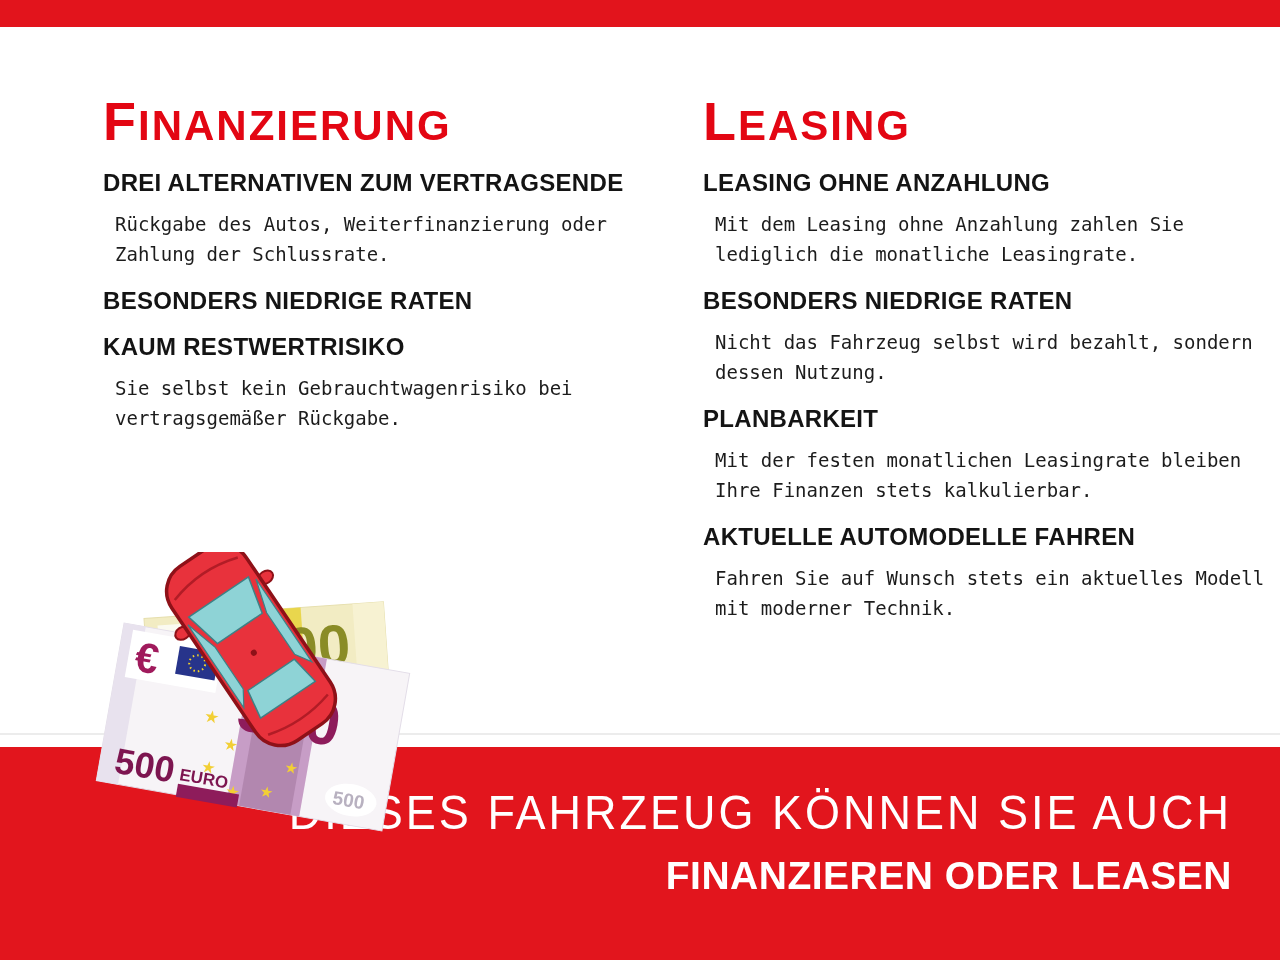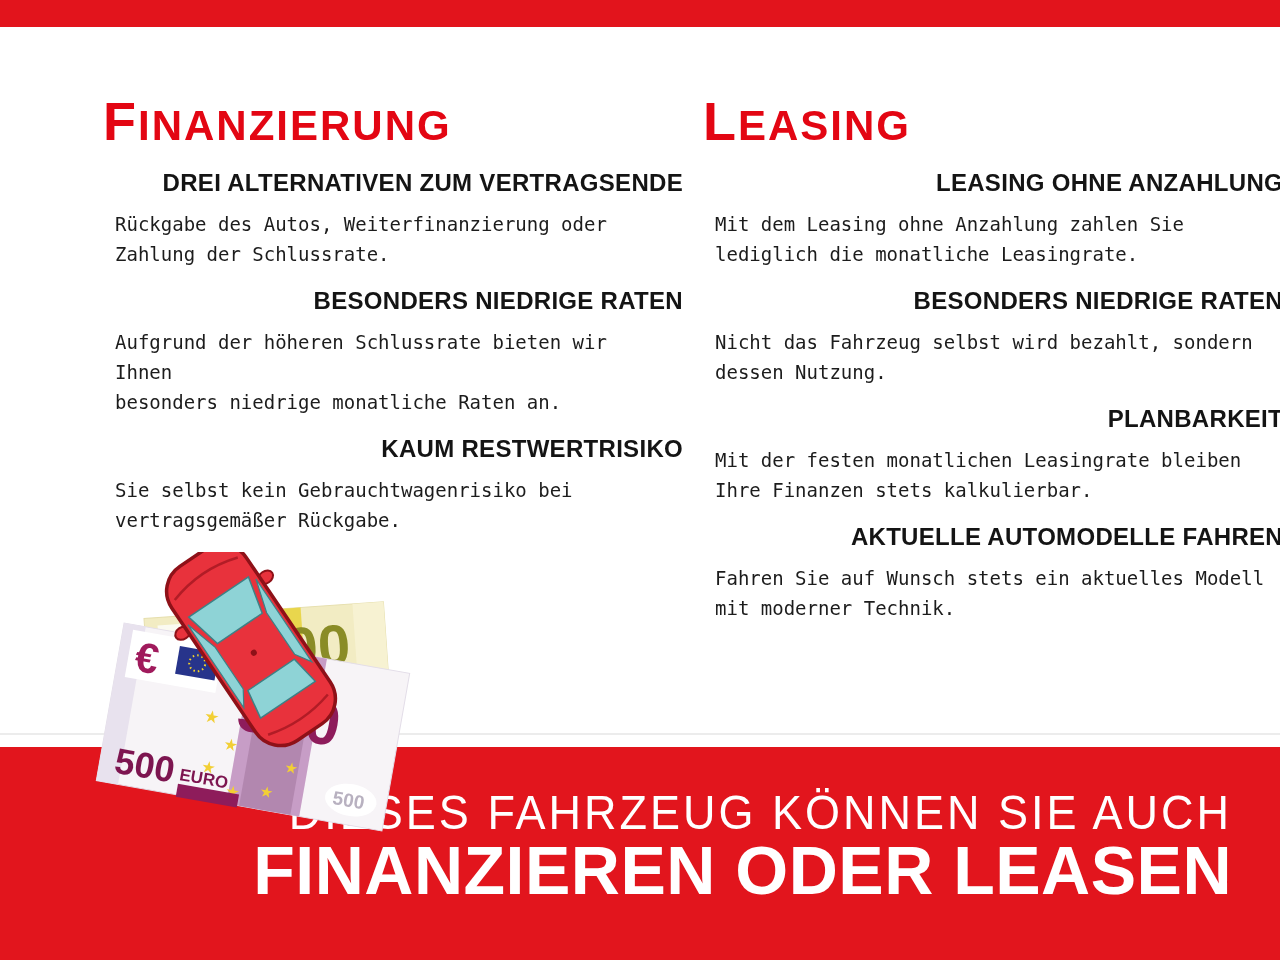--- a/index.html
+++ b/index.html
@@ -22,39 +22,39 @@
     margin:0 0 18px 0;
     font-family:"Liberation Sans",sans-serif;
     font-weight:bold;color:#e30613;
     font-size:42px;line-height:50px;letter-spacing:2px;
   }
   .col-title::first-letter{font-size:54px;}
   .section{margin-bottom:18px;}
   .section-heading{
     margin:0 0 4px 0;
     font-family:"Liberation Sans",sans-serif;font-weight:bold;
-    color:#141414;font-size:24px;line-height:28px;letter-spacing:0.3px;text-align:right;
+    color:#141414;font-size:24px;line-height:28px;letter-spacing:0.3px;
   }
   .section-body{
     margin:12px;font-family:"DejaVu Sans Mono",monospace;
     color:#1c1c1c;font-size:19px;line-height:30px;white-space:pre-line;
   }
   .banner{
     position:absolute;left:0;top:747px;width:1280px;height:213px;
     background:#e2151d;box-sizing:border-box;
     text-align:right;padding:42px 48px 0 0;color:#ffffff;z-index:2;
   }
   .banner-line1{
     font-family:"Liberation Sans",sans-serif;font-weight:normal;
     font-size:45px;line-height:52px;letter-spacing:3px;
     transform:scaleY(1.08);transform-origin:right bottom;
   }
   .banner-line2{
     font-family:"Liberation Sans",sans-serif;font-weight:bold;
-    font-size:68px;line-height:58px;letter-spacing:0.5px;
+    font-size:39px;line-height:58px;letter-spacing:0.5px;margin-top:6px;
   }
   .illustration{
     position:absolute;left:85px;top:552px;width:330px;height:285px;z-index:3;
   }
   .svgtext{font-family:"Liberation Sans",sans-serif;font-weight:bold;}
 </style>
 </head>
 <body>
 
 <div class="canvas">
@@ -65,22 +65,20 @@
   <div class="col col-left">
     <h1 class="col-title">FINANZIERUNG</h1>
 
     <div class="section">
       <h2 class="section-heading">DREI ALTERNATIVEN ZUM VERTRAGSENDE</h2>
       <p class="section-body">Rückgabe des Autos, Weiterfinanzierung oder
 Zahlung der Schlussrate.</p>
     </div>
     <div class="section">
       <h2 class="section-heading">BESONDERS NIEDRIGE RATEN</h2>
-      <p class="section-body">Aufgrund der höheren Schlussrate bieten wir Ihnen
-besonders niedrige monatliche Raten an.</p>
     </div>
     <div class="section">
       <h2 class="section-heading">KAUM RESTWERTRISIKO</h2>
       <p class="section-body">Sie selbst kein Gebrauchtwagenrisiko bei
 vertragsgemäßer Rückgabe.</p>
     </div>
   </div>
 
   <div class="col col-right">
     <h1 class="col-title">LEASING</h1>

